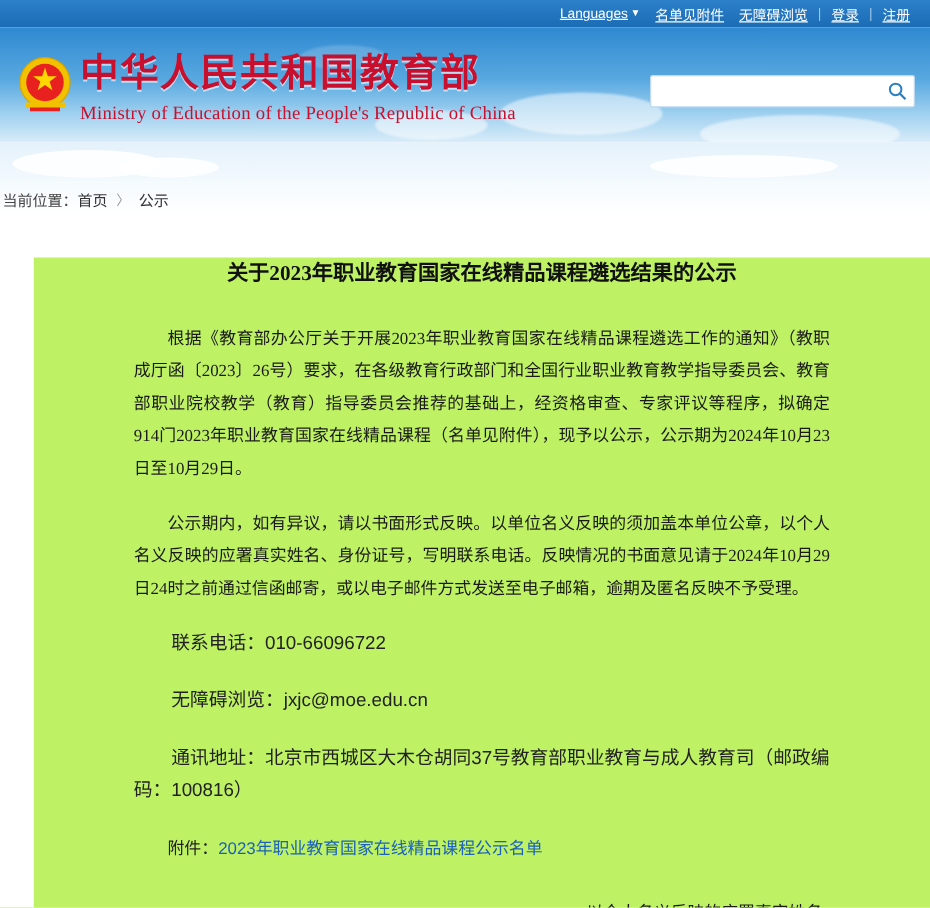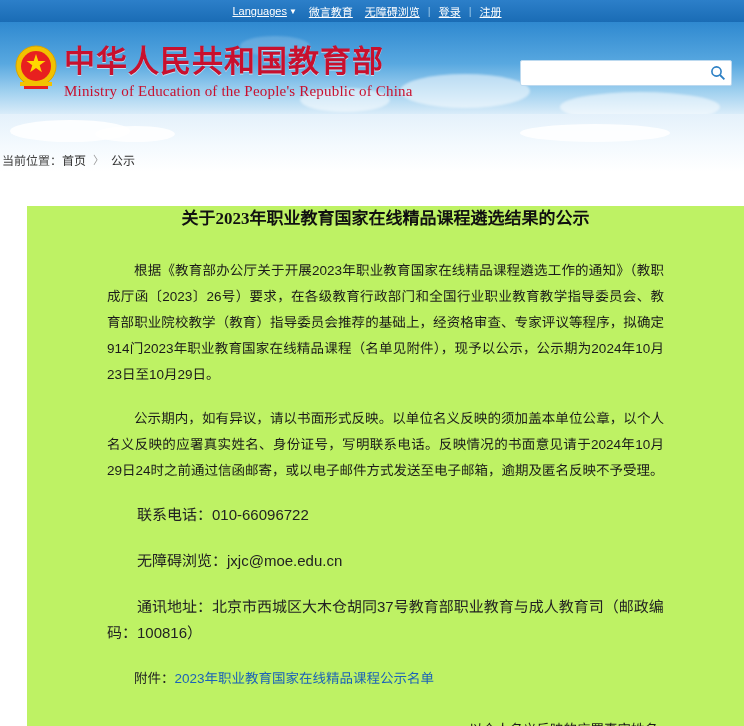--- a/index.html
+++ b/index.html
@@ -14,21 +14,21 @@
     background: #ffffff;
     color: #222;
   }
 
   
   .topbar {
     height: 22px;
     background: linear-gradient(to bottom, #2c7fc9, #1a6cb5);
     display: flex;
     align-items: center;
-    justify-content: center;
+    justify-content: flex-end;
     font-size: 11px;
     color: #ffffff;
     padding-right: 10px;
     box-sizing: border-box;
   }
   .topbar .item {
     color: #ffffff;
     margin: 0 6px;
     white-space: nowrap;
   }
@@ -67,21 +67,21 @@
     top: 22px;
     width: 44px;
     height: 48px;
   }
   .title-block {
     position: absolute;
     left: 64px;
     top: 22px;
   }
   .title-cn {
-    font-family: Liberation Sans, sans-serif;
+    font-family: Liberation Mono, monospace;
     font-size: 31px;
     font-weight: bold;
     color: #c8102e;
     letter-spacing: 1px;
     line-height: 36px;
     text-shadow: 0 1px 0 rgba(255,255,255,.6);
     white-space: nowrap;
   }
   .title-en {
     font-family: "Liberation Serif", serif;
@@ -177,21 +177,21 @@
     margin: 34px 0 26px 0;
     line-height: 26px;
   }
   .doc-body p {
     font-size: 13.5px;
     line-height: 26px;
     color: #1a1a1a;
     margin: 0 0 18px 0;
     text-align: justify;
     text-indent: 2em;
-    font-family: Liberation Sans, sans-serif;
+    font-family: Liberation Serif, serif;
   }
   .contact-line {
     text-indent: 2em;
     font-size: 15px;
     line-height: 26px;
     margin: 0 0 20px 0;
   }
   .attach {
     text-indent: 2em;
     font-size: 13.5px;
@@ -211,21 +211,21 @@
   }
   .signature .date {
     padding-right: 14px;
   }
 </style>
 </head>
 <body>
 
 <div class="topbar">
   <a class="item" href="#"><span>Languages</span><span class="caret">▼</span></a>
-  <a class="item" href="#">微言教育</a>
+  <a class="item" href="#">名单见附件</a>
   <a class="item" href="#">无障碍浏览</a>
   <span class="sep">|</span>
   <a class="item" href="#">登录</a>
   <span class="sep">|</span>
   <a class="item" href="#">注册</a>
 </div>
 
 <div class="header">
   <div class="cloud c1"></div>
   <div class="cloud c2"></div>

